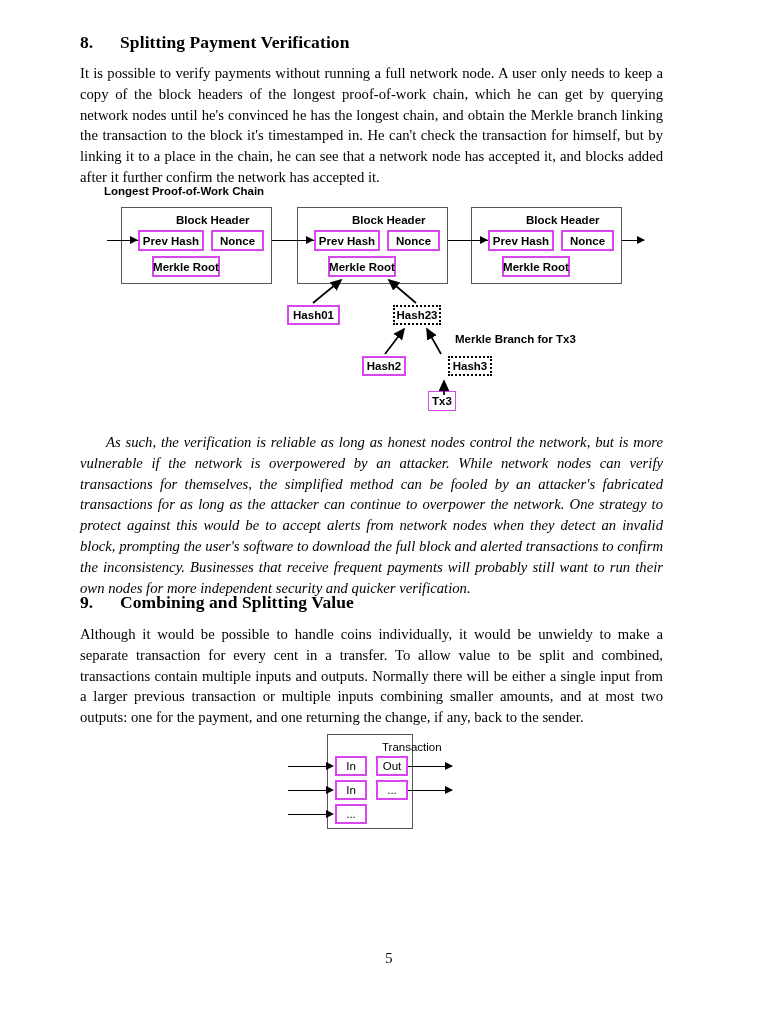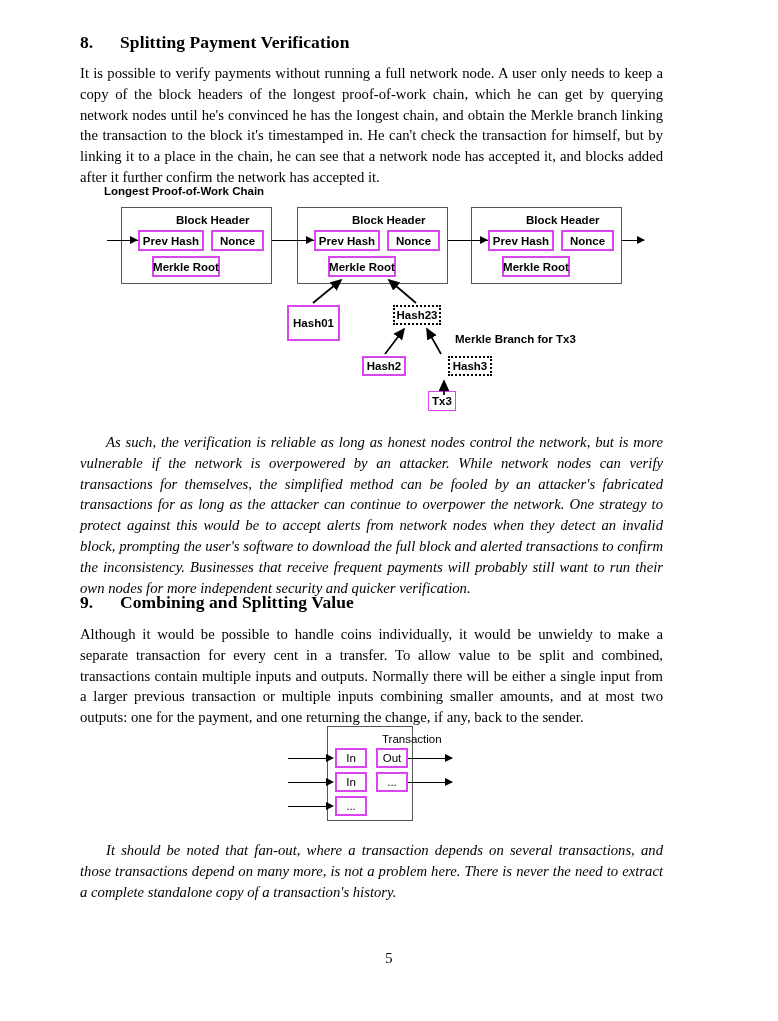--- a/index.html
+++ b/index.html
@@ -151,21 +151,21 @@
 
     <div class="hline" style="left:272px; top:240px; width:42px;"></div>
     <div class="arrowhead" style="left:306px; top:236px;"></div>
 
     <div class="hline" style="left:448px; top:240px; width:40px;"></div>
     <div class="arrowhead" style="left:480px; top:236px;"></div>
 
     <div class="hline" style="left:622px; top:240px; width:22px;"></div>
     <div class="arrowhead" style="left:637px; top:236px;"></div>
 
-    <div class="box thick" style="left:287px; top:305px; width:53px; height:36px;">Hash01</div>
+    <div class="box thick" style="left:287px; top:305px; width:53px; height:20px;">Hash01</div>
     <div class="box dotted" style="left:393px; top:305px; width:48px; height:20px;">Hash23</div>
     <div class="box thick" style="left:362px; top:356px; width:44px; height:20px;">Hash2</div>
     <div class="box dotted" style="left:420px; top:356px; width:44px; height:20px;margin-left:28px;">Hash3</div>
     <div class="box" style="left:428px; top:391px; width:28px; height:20px;">Tx3</div>
 
     <div class="lbl" style="left:455px; top:333px;">Merkle Branch for Tx3</div>
 
     <svg class="diagarrows" width="778" height="1021">
       <defs>
         <marker id="ah" markerWidth="7" markerHeight="7" refX="6" refY="3.2" orient="auto" markerUnits="strokeWidth">
@@ -186,21 +186,21 @@
   </div>
 
   <div class="para indent" style="top:432px;">As such, the verification is reliable as long as honest nodes control the network, but is more vulnerable if the network is overpowered by an attacker.  While network nodes can verify transactions for themselves, the simplified method can be fooled by an attacker's fabricated transactions for as long as the attacker can continue to overpower the network.  One strategy to protect against this would be to accept alerts from network nodes when they detect an invalid block, prompting the user's software to download the full block and alerted transactions to confirm the inconsistency.  Businesses that receive frequent payments will probably still want to run their own nodes for more independent security and quicker verification.</div>
 
   <div class="heading" style="left:80px; top:592px;font-family:Liberation Serif, serif;">
     <span class="num">9.</span><span>Combining and Splitting Value</span>
   </div>
 
   <div class="para" style="top:624px;">Although it would be possible to handle coins individually, it would be unwieldy to make a separate transaction for every cent in a transfer.  To allow value to be split and combined, transactions contain multiple inputs and outputs.  Normally there will be either a single input from a larger previous transaction or multiple inputs combining smaller amounts, and at most two outputs: one for the payment, and one returning the change, if any, back to the sender.</div>
 
-  <div class="dgm" style="left:0; top:0; width:778px; height:783px;">
+  <div class="dgm" style="left:0; top:8px; width:778px; height:783px;">
 
     <div class="box outer" style="left:327px; top:726px; width:86px; height:95px;">
       <div class="inner-title">Transaction</div>
     </div>
 
     <div class="box thick" style="left:335px; top:748px; width:32px; height:20px;">In</div>
     <div class="box thick" style="left:335px; top:772px; width:32px; height:20px;">In</div>
     <div class="box thick" style="left:335px; top:796px; width:32px; height:20px;">...</div>
 
     <div class="box thick" style="left:376px; top:748px; width:32px; height:20px;">Out</div>
@@ -215,17 +215,16 @@
     <div class="hline" style="left:288px; top:806px; width:40px;"></div>
     <div class="arrowhead" style="left:326px; top:802px;"></div>
 
     <div class="hline" style="left:408px; top:758px; width:44px;"></div>
     <div class="arrowhead" style="left:445px; top:754px;"></div>
 
     <div class="hline" style="left:408px; top:782px; width:44px;"></div>
     <div class="arrowhead" style="left:445px; top:778px;"></div>
   </div>
 
-  <div class="para indent" style="top:840px;">It should be noted that fan-out, where a transaction depends on several transactions, and those transactions depend on many more, is not a problem here.  There is never the need to extract a complete standalone copy of a transaction's history.</div>
 
   <div class="pageno" style="top:950px;">5</div>
 
 </div>
 
 </body></html>

